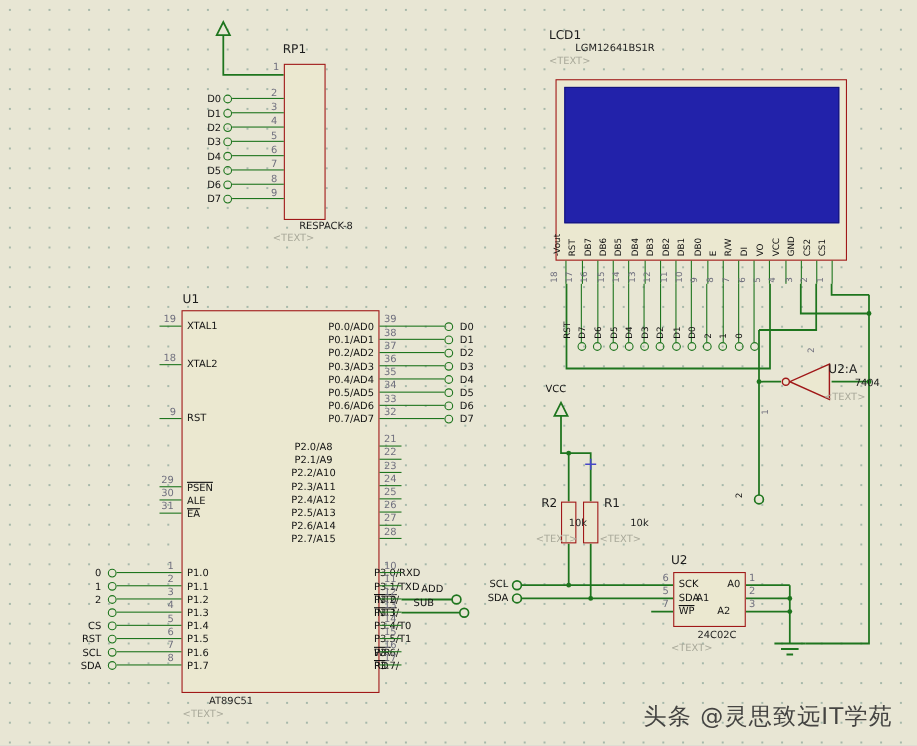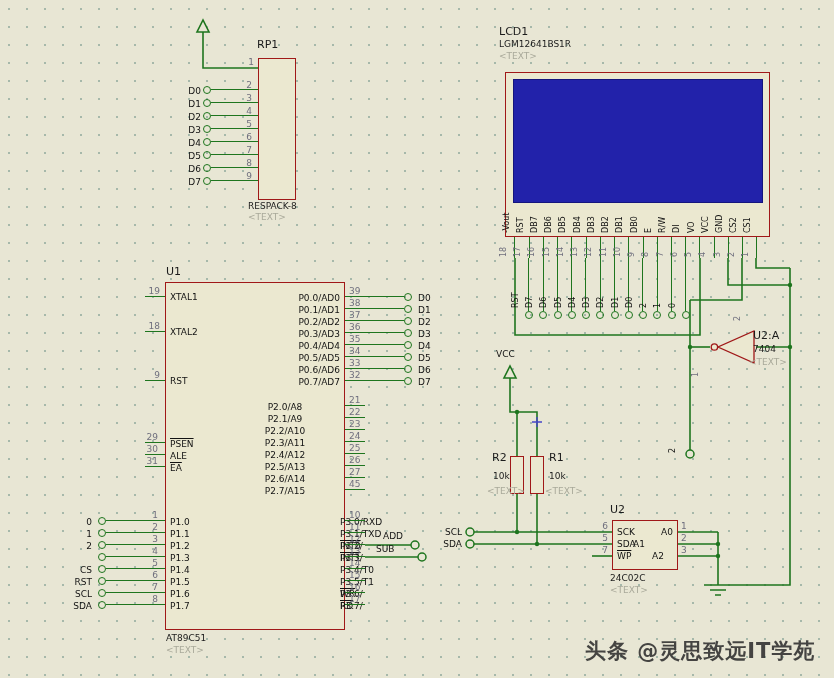--- a/index.html
+++ b/index.html
@@ -7,21 +7,21 @@
   #canvas {
     position:relative; width:834px; height:678px; overflow:hidden;
     background-color:#e8e6d4;
     background-image:radial-gradient(circle,#a6b8aa 0.9px,transparent 1px);
     background-size:18px 18px;
     font-family:"DejaVu Sans",sans-serif;
   }
   svg { position:absolute; left:0; top:0; }
   .t { position:absolute; white-space:nowrap; }
   .ref { font-size:11px; color:#1c1c1c; }
-  .val { font-size:9px;  color:#1c1c1c; }
+  .val { font-size:9px;  color:#1c1c1c;margin-left:24px; }
   .ph  { font-size:9px;  color:#a9a99a; }
   .pn  { font-size:9px;  color:#6f6f7e; }
   .nm  { font-size:9px;  color:#121212; }
   .vt  { transform:rotate(-90deg); transform-origin:0 100%; font-size:8px; line-height:9px; height:9px; }
   .novl, .ovl { text-decoration:overline; }
   .body { position:absolute; border:1.3px solid #a01818; background:#ebe8d0; }
   .grp { position:absolute; }
   .row { position:relative; }
   .grp span, .lcdcol > span, .termcol > span { position:absolute; white-space:nowrap; }
   .wireh { border-top:1.6px solid #1e751e; height:0; }
@@ -84,21 +84,21 @@
 
   
   #g-lcdterms { left:522px; top:258px; display:flex; }
   .termcol { width:14.24px; position:relative; height:65px; }
   .termcol .vwire { left:6.4px; top:0; height:53px; }
   .termcol .circ  { left:3.2px; top:53px; }
   .termcol .tlbl  { left:-2px;  top:41px; color:#121212; }
 
   #lcd-screen { position:absolute; left:513px; top:79px; width:250px; height:124px;
                 background:#2222aa; border:1px solid #15157d; }
-  #watermark { position:absolute; left:585px; top:637px; font-size:21px; font-weight:700;
+  #watermark { position:absolute; left:585px; top:637px; font-size:21px; font-weight:400;
                color:rgba(45,45,45,0.88); letter-spacing:1px; }
 </style>
 </head>
 <body>
 
 <div id="canvas">
 
   <svg width="834" height="678">
     <g stroke="#1e751e" stroke-width="1.6" fill="none">
 
@@ -408,21 +408,21 @@
       </div>
 
       <div class="row p2row">
         <span class="nm name">P2.6/A14</span>
         <span class="pn num">27</span>
         <span class="wireh stub"></span>
       </div>
 
       <div class="row p2row">
         <span class="nm name">P2.7/A15</span>
-        <span class="pn num">45</span>
+        <span class="pn num">28</span>
         <span class="wireh stub"></span>
       </div>
     </div>
 
   <div class="grp" id="g-p3">
 
       <div class="row p3row">
         <span class="nm name">
           <span>P3.0/RXD</span>
           <span class="novl"></span>

